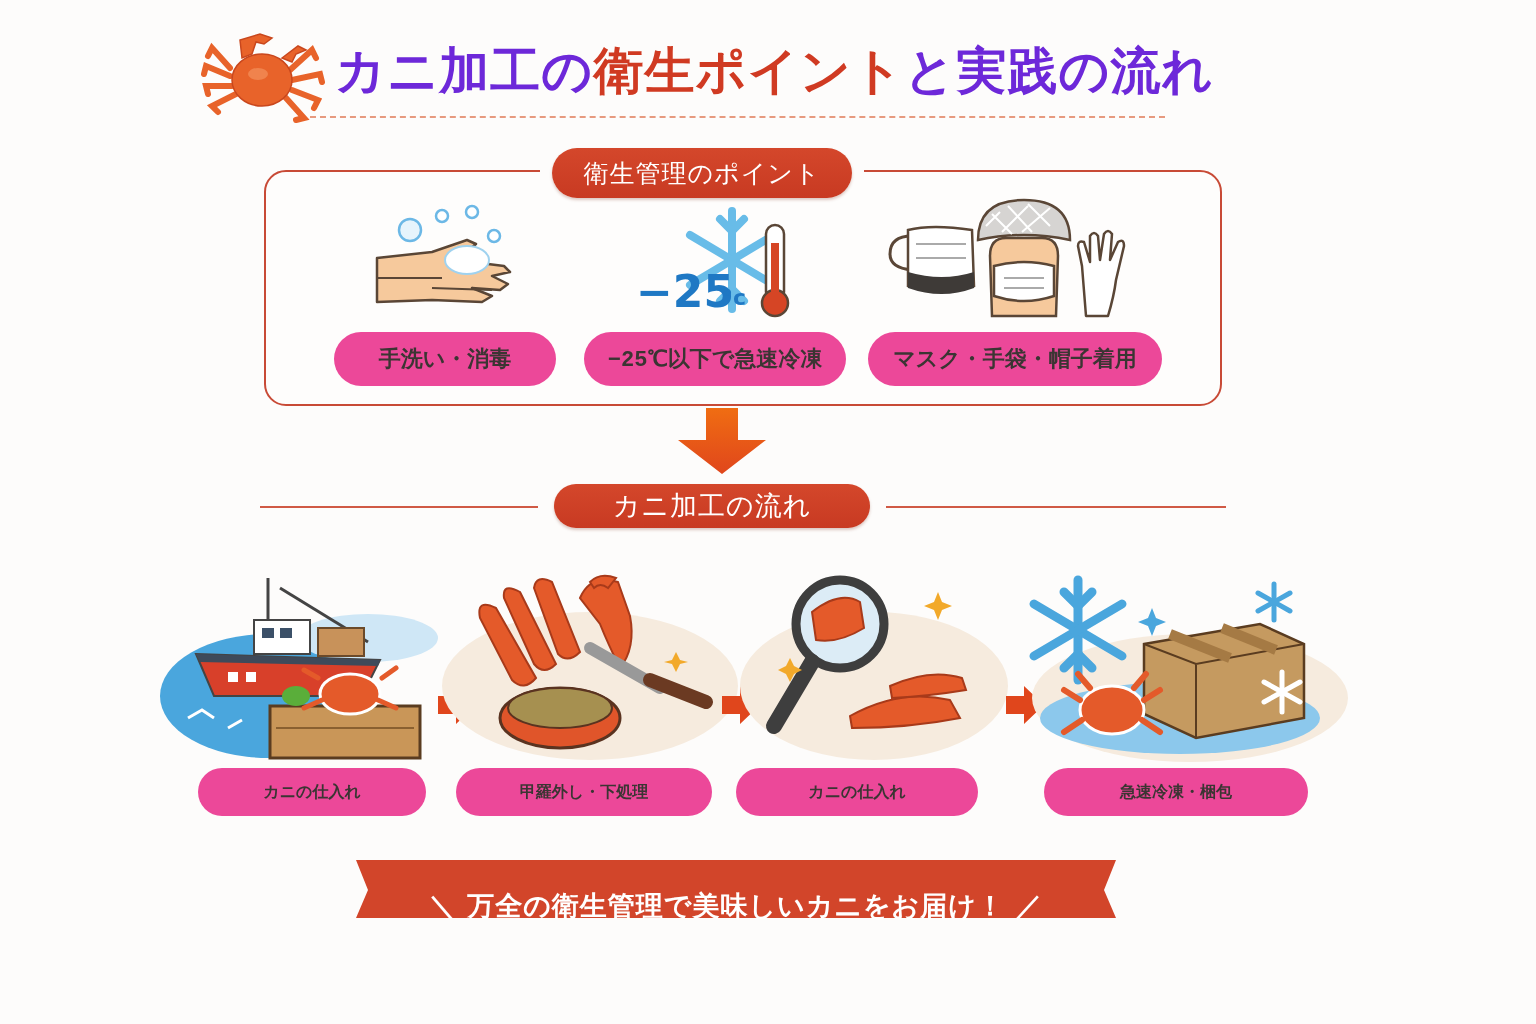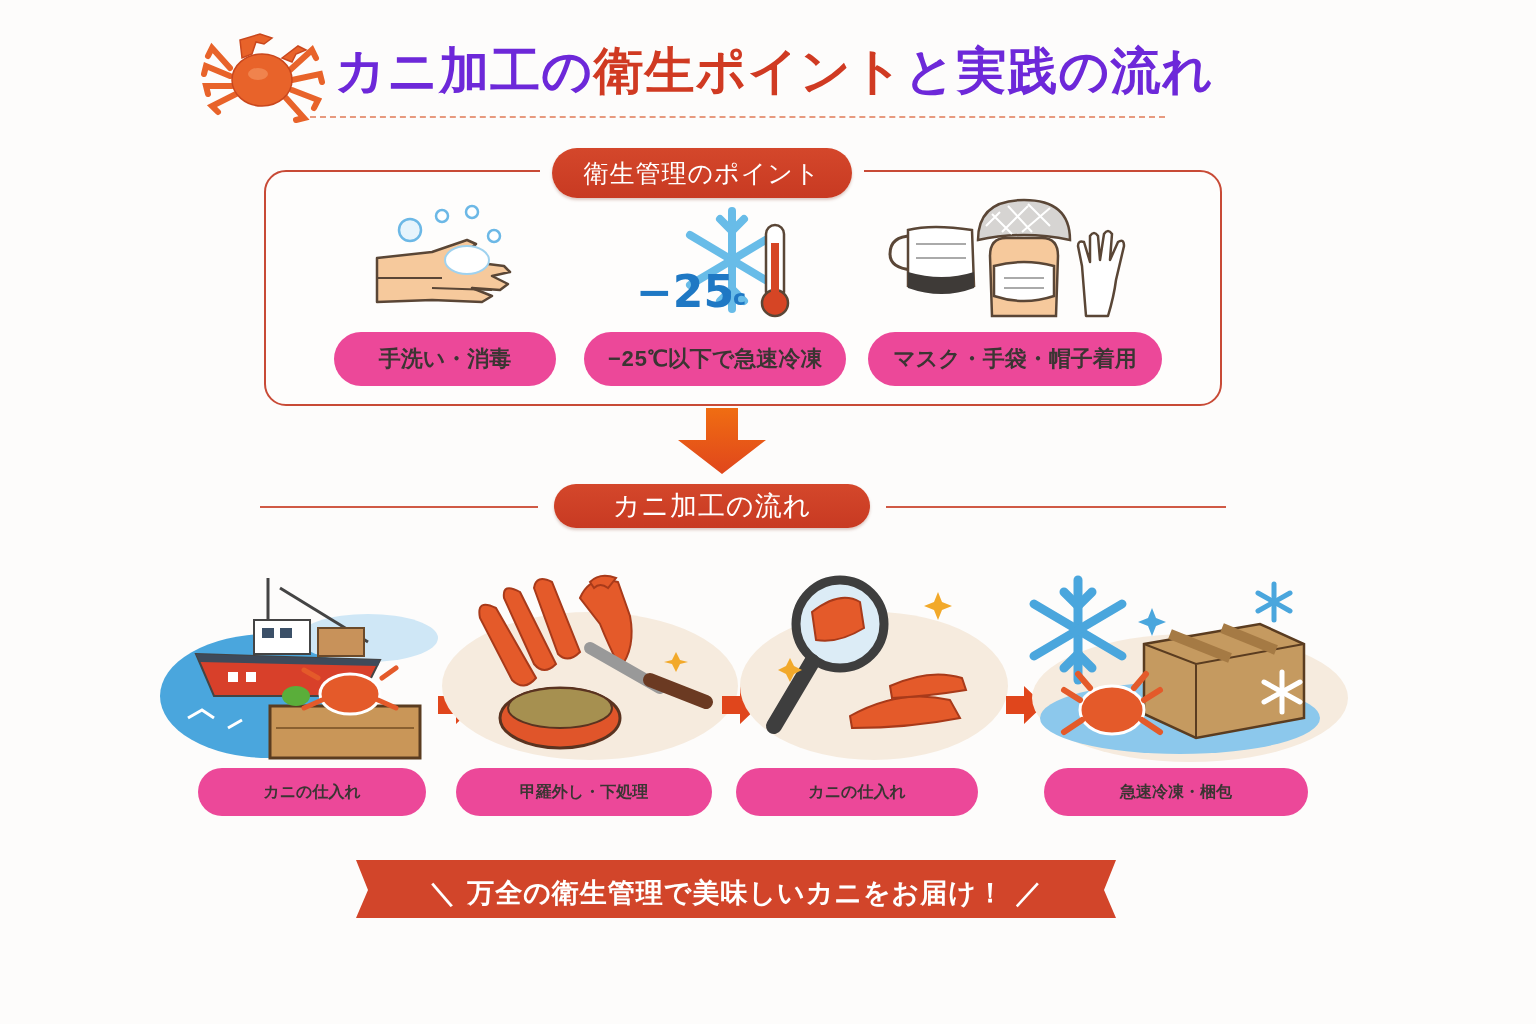--- a/index.html
+++ b/index.html
@@ -29,21 +29,21 @@
   
   .flow-line { position: absolute; top: 506px; height: 2px; background: #d05a45; }
   .flow-pill { left: 554px; top: 484px; width: 316px; height: 44px; border-radius: 27px; font-size: 27px; }
 
   .step-art { position: absolute; top: 568px; height: 196px; }
   .step-arrow { position: absolute; top: 684px; width: 42px; height: 42px; }
   .step-label { top: 768px; height: 48px; border-radius: 28px; font-size: 16px; }
 
   
   .banner { position: absolute; left: 356px; top: 858px; width: 760px; height: 62px; }
-  .banner-text { position: absolute; left: 0; top: 4px; width: 100%; height: 100%; display: flex; align-items: center; justify-content: center; color: #fff; font-weight: bold; font-size: 27px; letter-spacing: 1px; white-space: nowrap; }
+  .banner-text { position: absolute; left: 0; top: 17px; width: 100%; height: 100%; display: flex; align-items: center; justify-content: center; color: #fff; font-weight: bold; font-size: 27px; letter-spacing: 1px; white-space: nowrap; }
 </style>
 </head>
 <body>
 
 <div class="title-row">
   <svg class="title-crab" viewBox="0 0 135 100">
     <g fill="#e8632a" stroke="#c9471d" stroke-width="1.5">
       <path d="M30 40 L12 20 L8 28 M30 48 L6 38 L4 46 M32 58 L6 58 L8 66 M36 66 L12 78 L18 84" fill="none" stroke="#e8632a" stroke-width="6" stroke-linecap="round"></path>
       <path d="M90 42 L112 22 L116 30 M92 52 L120 46 L122 54 M92 62 L118 72 L114 80 M86 70 L104 90 L96 92" fill="none" stroke="#e8632a" stroke-width="6" stroke-linecap="round"></path>
       <path d="M42 30 L40 12 L60 6 L72 10 L64 16 L56 14 L52 26 Z"></path>

